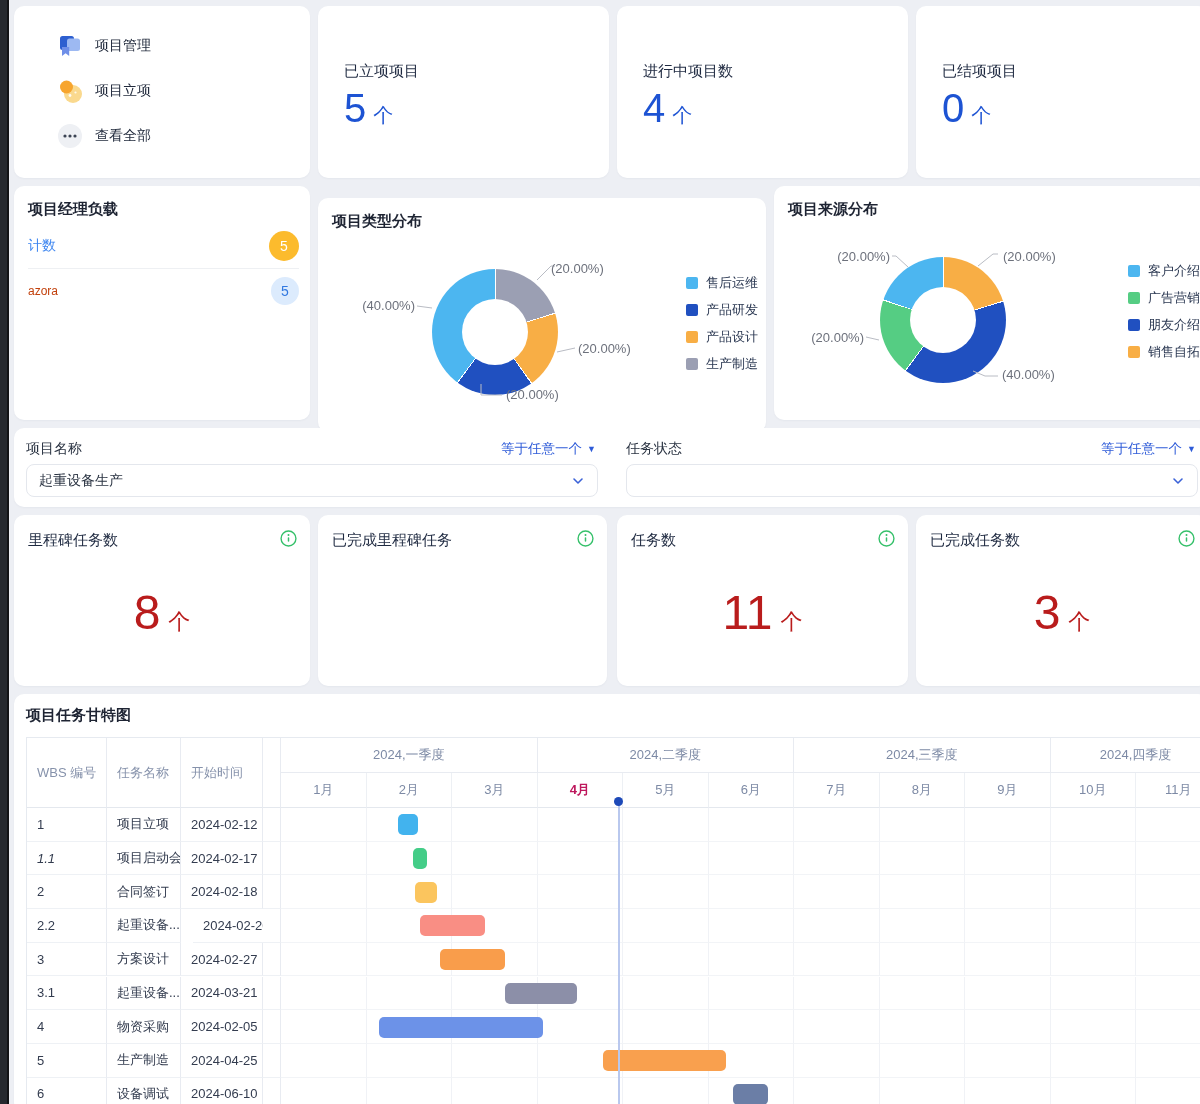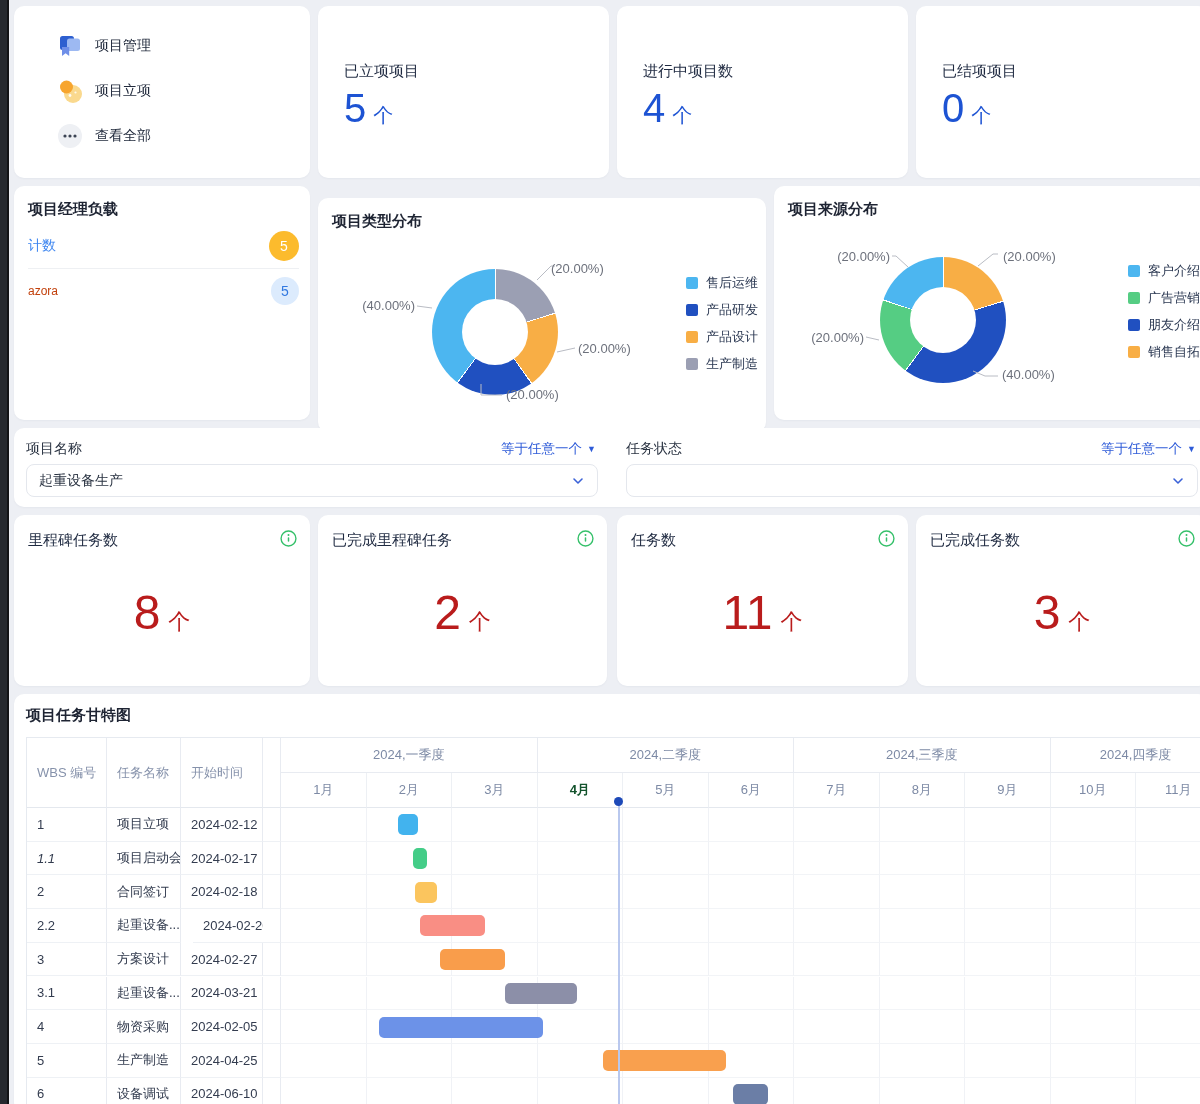--- a/index.html
+++ b/index.html
@@ -65,21 +65,21 @@
   .m-value .unit{font-size:22px;margin-left:8px;}
   
   .gantt-card{left:14px;top:694px;width:1194px;height:418px;overflow:hidden;}
   .gantt-table{position:absolute;left:12px;top:43px;background:#fff;border:1px solid #e6eaf0;}
   .gh-fixed{position:absolute;top:0;height:70px;border-right:1px solid #e8ebf1;border-bottom:1px solid #e4e8ee;
     display:flex;align-items:center;padding-left:10px;box-sizing:border-box;color:#8692ab;font-size:13px;}
   .gh-q{position:absolute;top:0;height:35px;border-right:1px solid #e8ebf1;border-bottom:1px solid #e8ebf1;
     display:flex;align-items:center;justify-content:center;box-sizing:border-box;color:#7d8aa5;font-size:13px;}
   .gh-m{position:absolute;top:35px;height:35px;border-right:1px solid #edf0f4;border-bottom:1px solid #e4e8ee;
     display:flex;align-items:center;justify-content:center;box-sizing:border-box;color:#7d8aa5;font-size:13px;}
-  .gh-m.cur{color:#14532d;font-weight:600;}
+  .gh-m.cur{color:#be185d;font-weight:600;}
   .gb-cell{position:absolute;border-right:1px solid #e8ebf1;border-bottom:1px solid #eef1f5;display:flex;align-items:center;
     padding-left:10px;box-sizing:border-box;font-size:13px;color:#333c4f;background:#fff;white-space:nowrap;overflow:hidden;}
   .gb-mcell{position:absolute;border-right:1px solid #f0f2f6;border-bottom:1px solid #f2f4f7;box-sizing:border-box;}
   .g-bar{position:absolute;height:21px;border-radius:5px;cursor:pointer;}
   .g-today-line{position:absolute;width:2px;background:#b9c8ee;z-index:5;}
   .g-today-dot{position:absolute;width:9px;height:9px;border-radius:50%;background:#1d49b8;z-index:6;}
 </style>
 </head>
 <body>
 
@@ -266,21 +266,20 @@
 </div>
 <div class="card met2">
   <div class="m-label">已完成里程碑任务</div>
   <span class="m-info">
     <svg width="17" height="17" viewBox="0 0 16 16">
         <circle cx="8" cy="8" r="7" fill="none" stroke="#35c06a" stroke-width="1.3"></circle>
         <rect x="7.3" y="6.8" width="1.4" height="4.2" rx="0.7" fill="#35c06a"></rect>
         <circle cx="8" cy="4.7" r="0.95" fill="#35c06a"></circle>
       </svg>
   </span>
-  <div class="m-value"><span class="num">2</span><span class="unit">个</span></div>
 </div>
 <div class="card met3">
   <div class="m-label">任务数</div>
   <span class="m-info">
     <svg width="17" height="17" viewBox="0 0 16 16">
         <circle cx="8" cy="8" r="7" fill="none" stroke="#35c06a" stroke-width="1.3"></circle>
         <rect x="7.3" y="6.8" width="1.4" height="4.2" rx="0.7" fill="#35c06a"></rect>
         <circle cx="8" cy="4.7" r="0.95" fill="#35c06a"></circle>
       </svg>
   </span>

